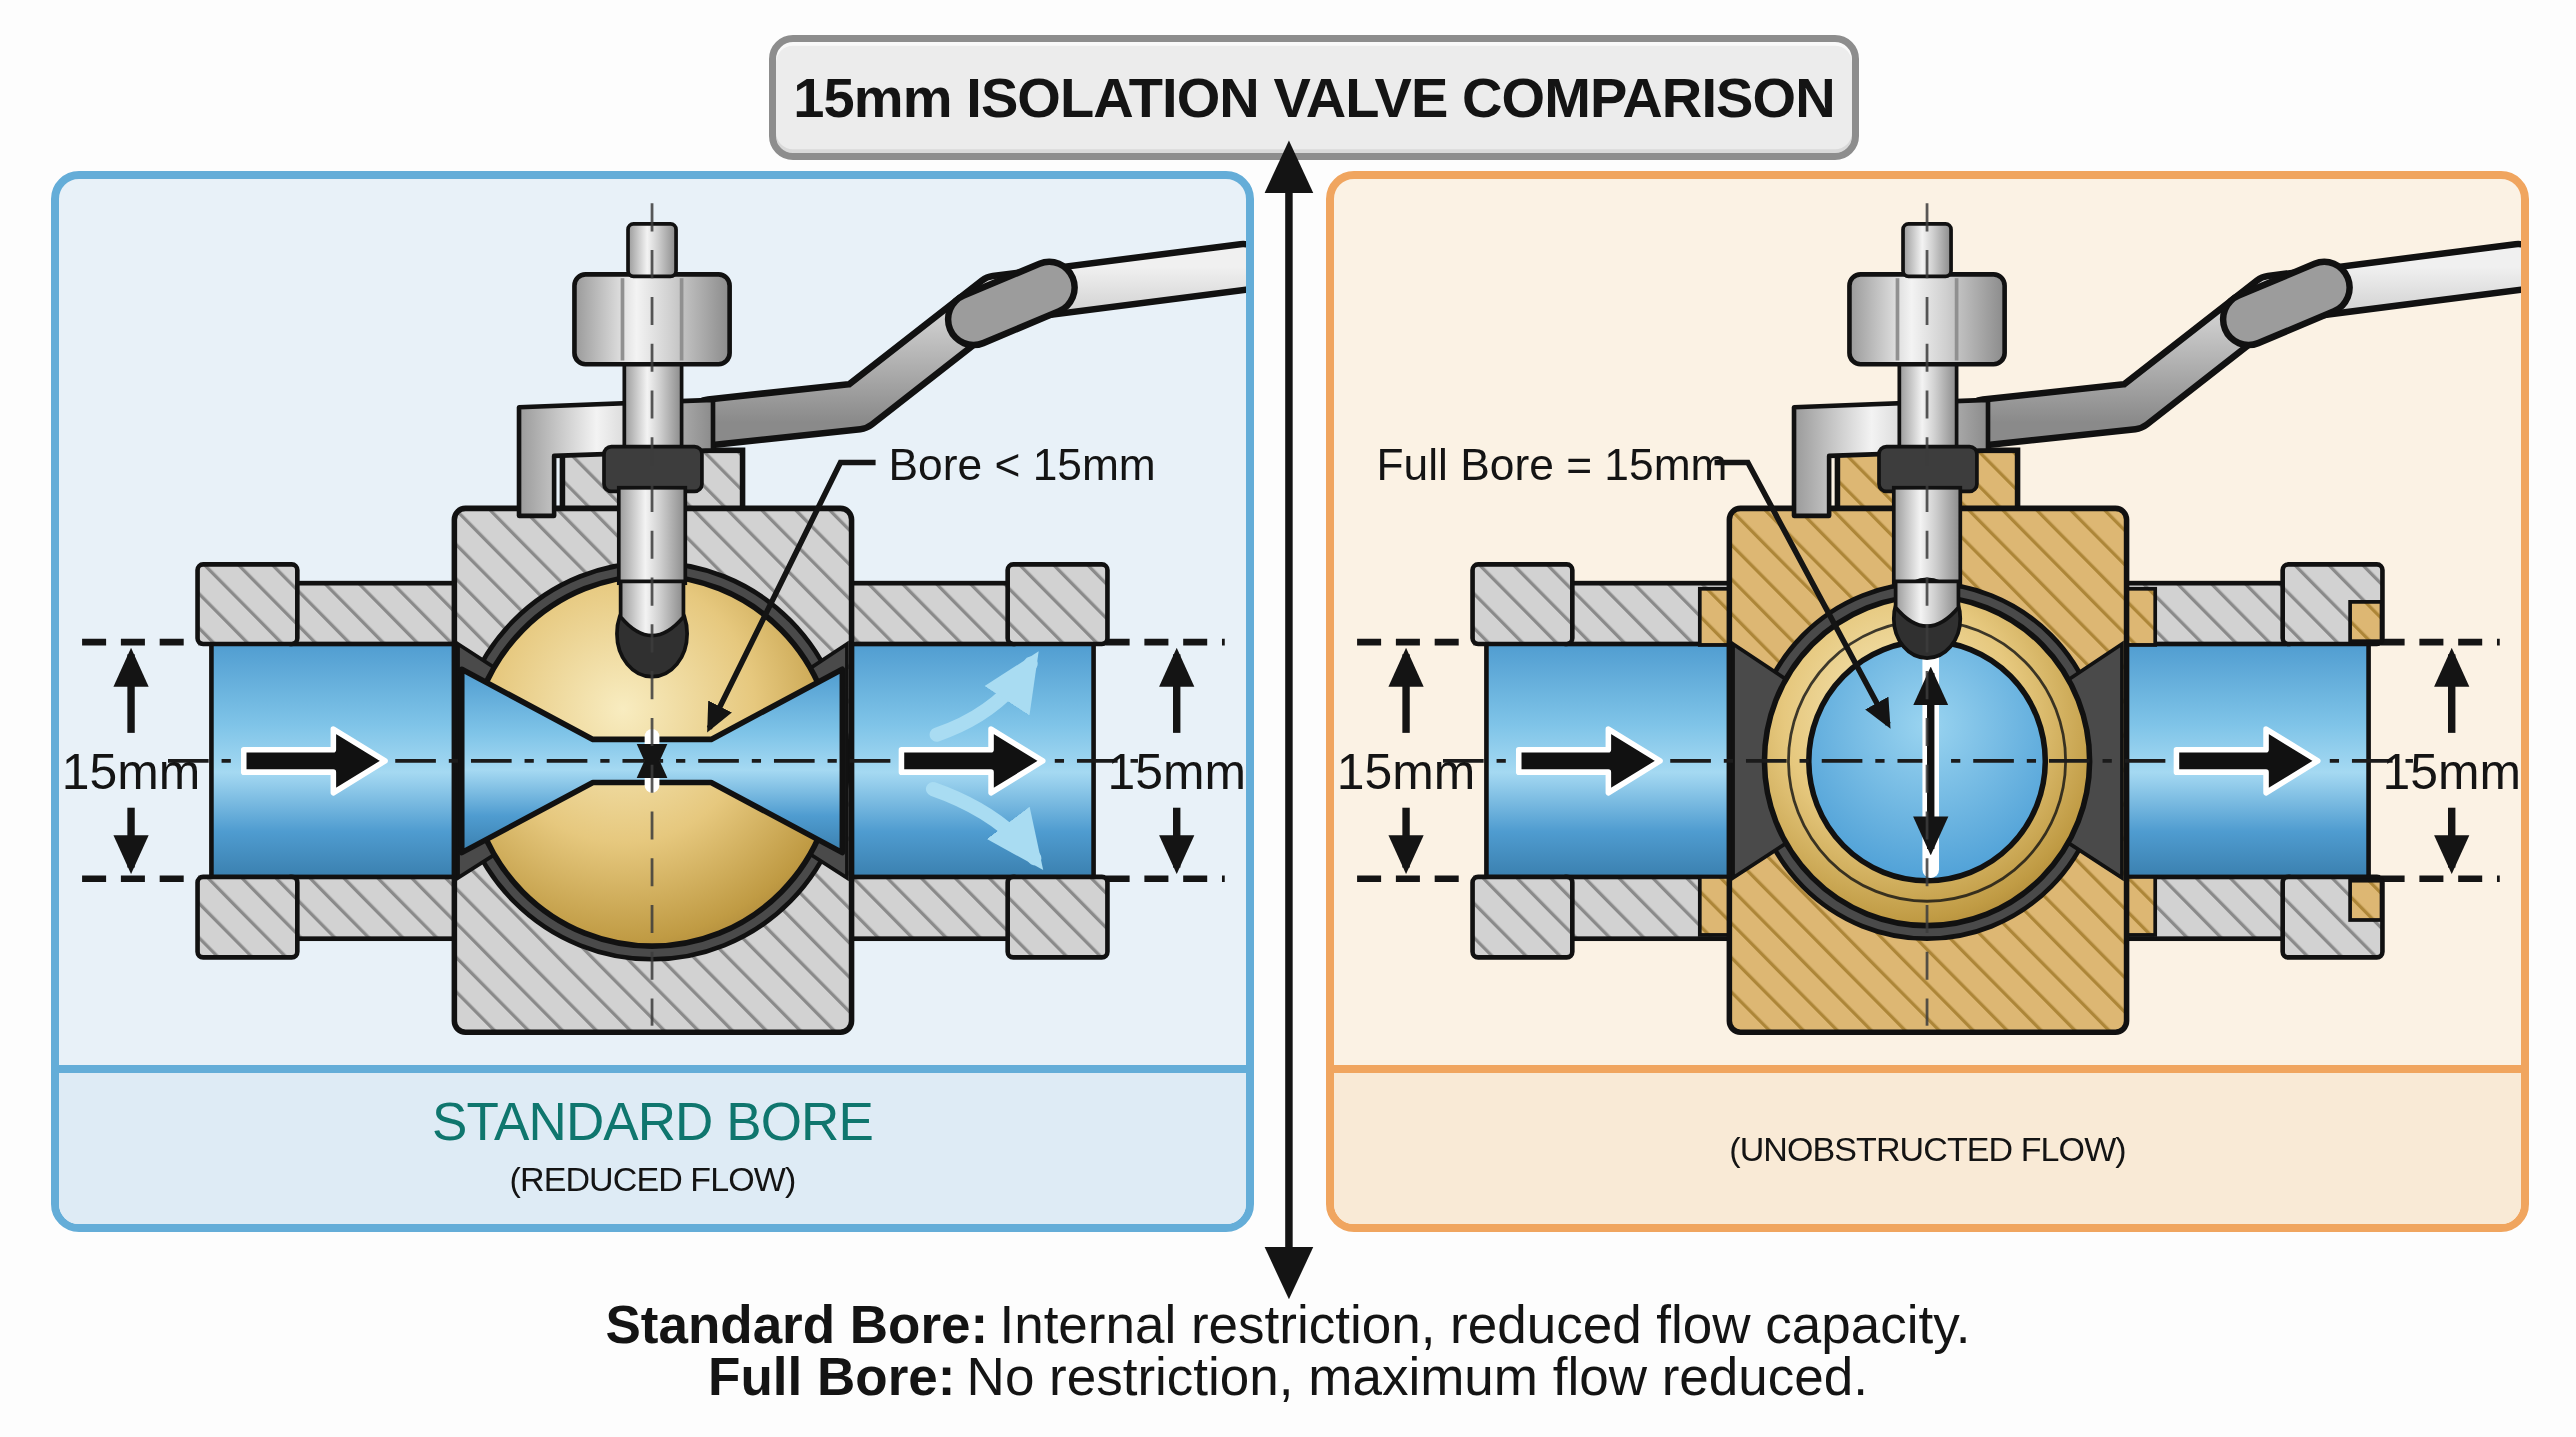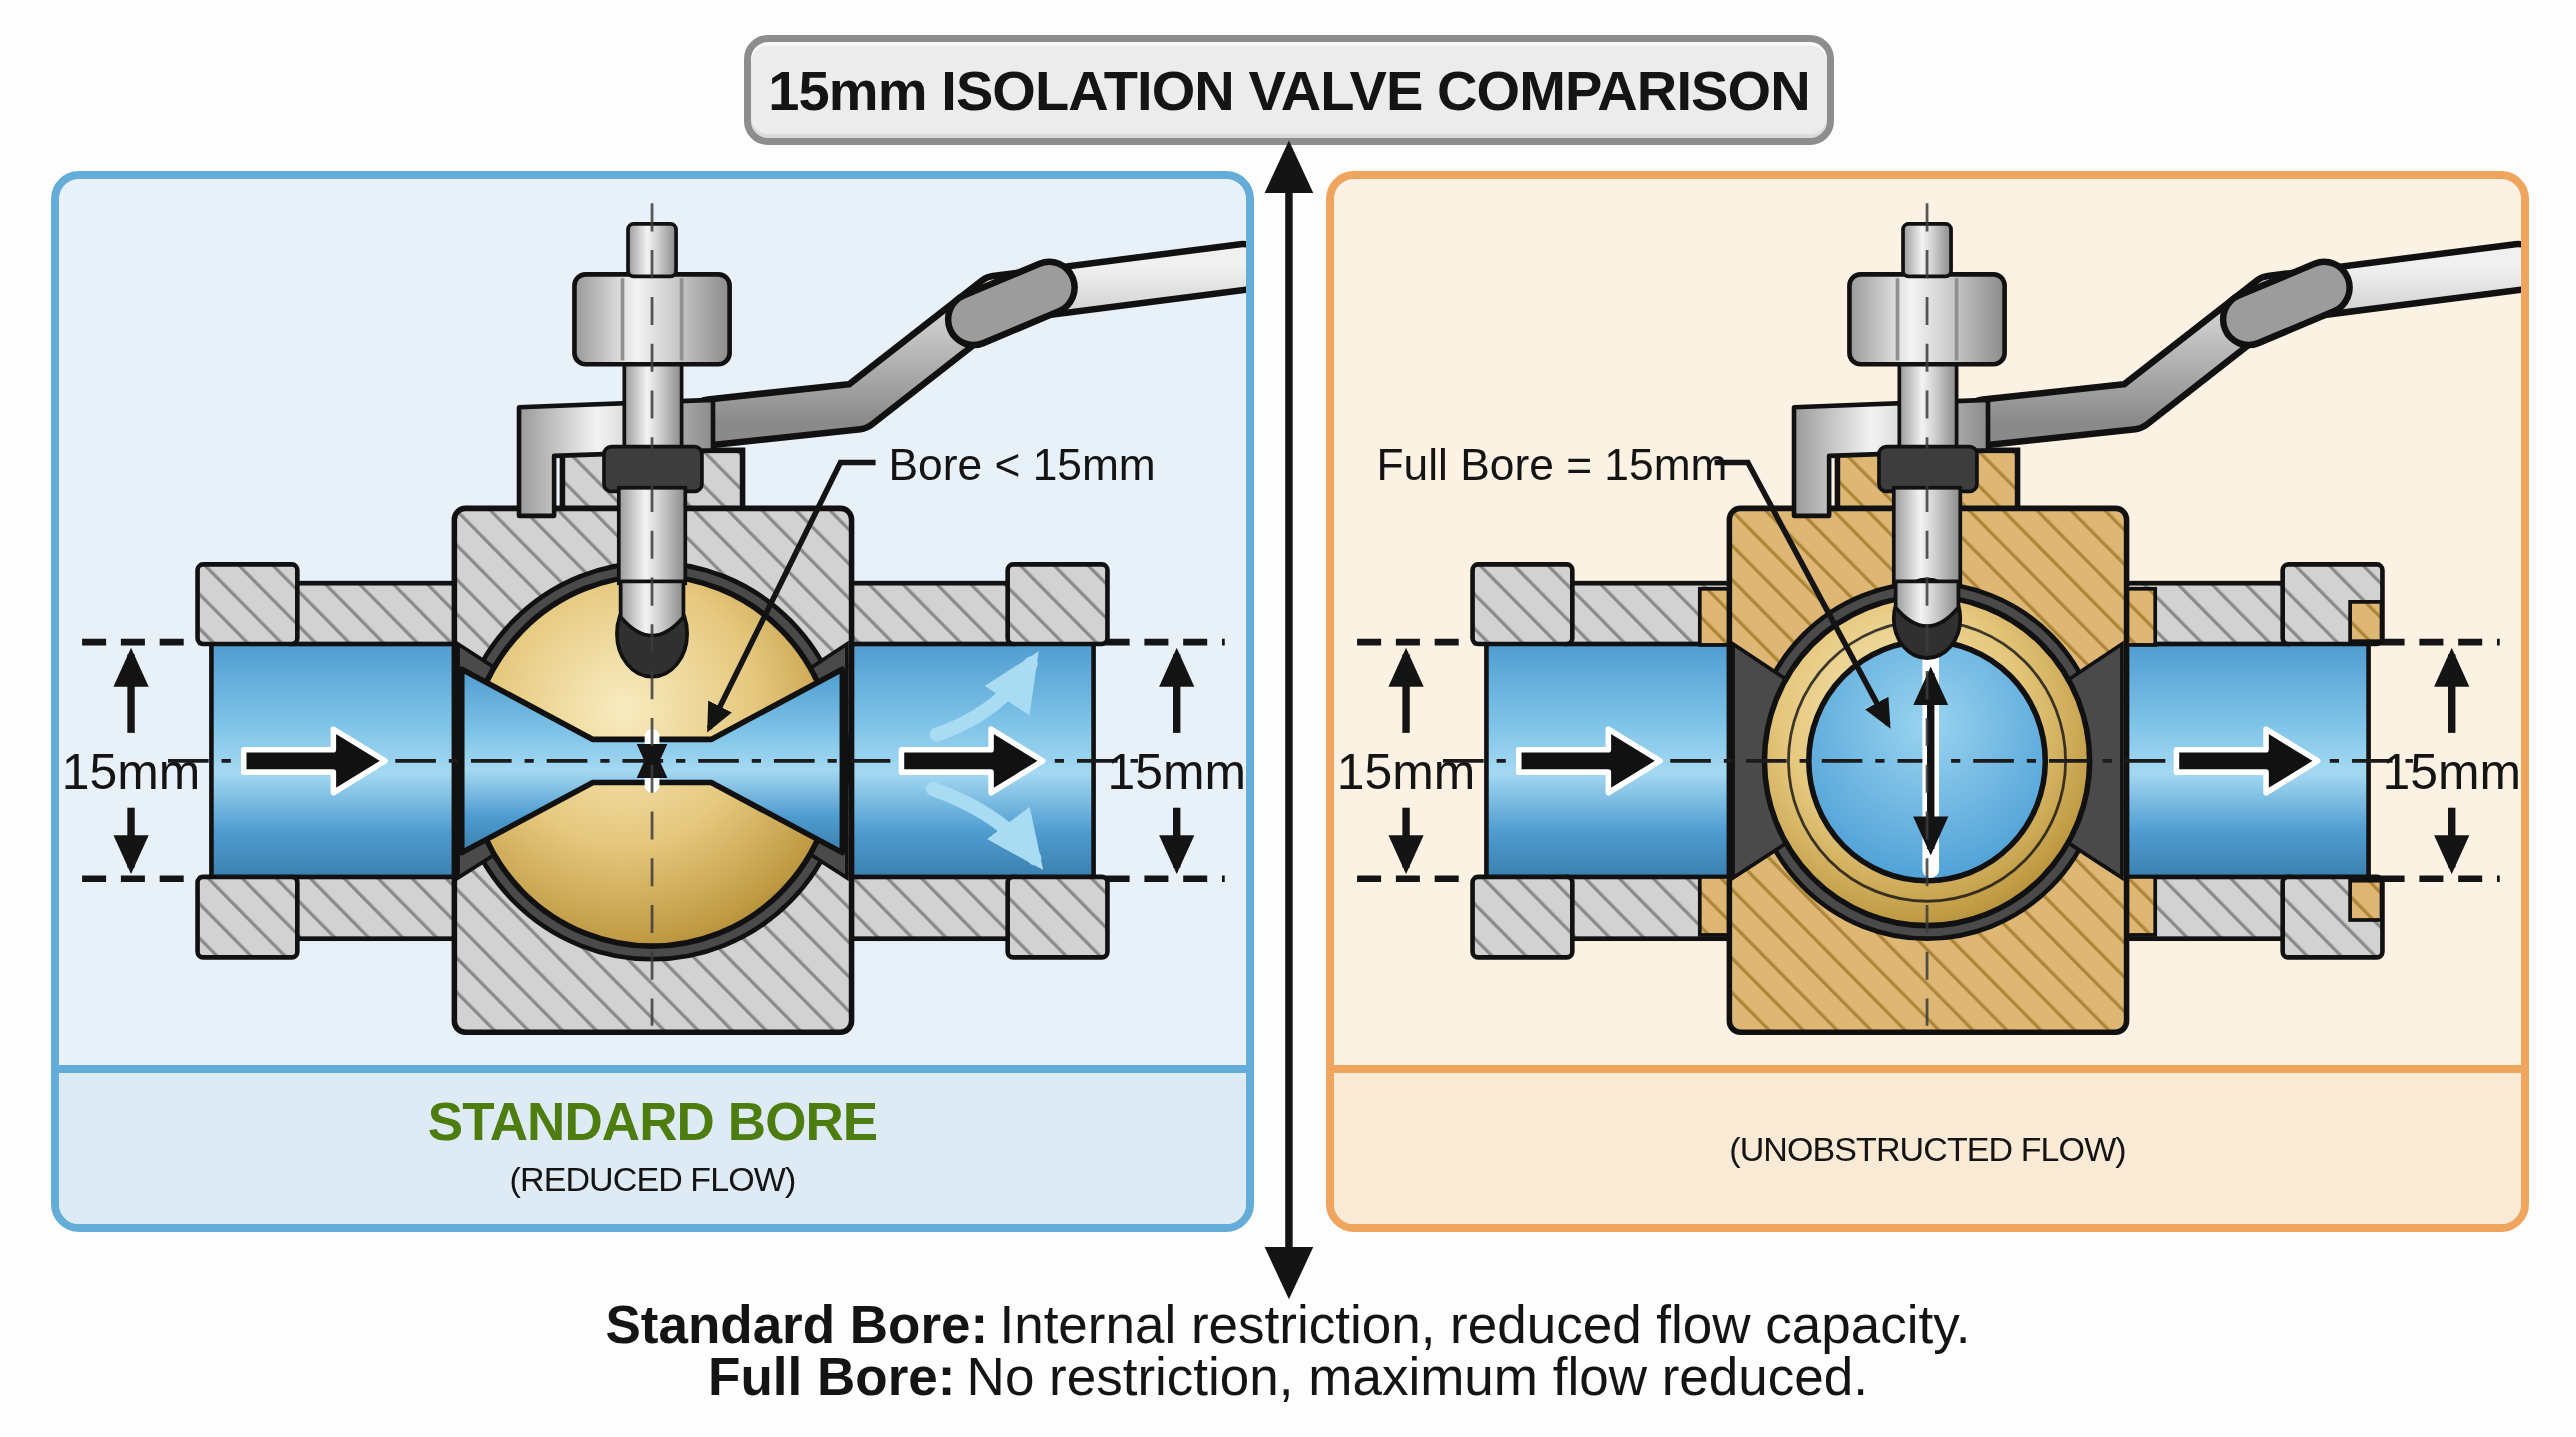--- a/index.html
+++ b/index.html
@@ -1,41 +1,41 @@
 <!DOCTYPE html>
 <html style="font-size:15px"><head>
 <meta charset="utf-8">
 <style>
   html,body{margin:0;padding:0;background:#ffffff;}
   body{font-family:"Liberation Sans", sans-serif;}
   #stage{position:relative;width:2576px;height:1438px;background:#fdfdfd;overflow:hidden;}
 
   
   .title-box{
-    position:absolute;left:744px;top:35px;width:1090px;height:110px;
+    position:absolute;left:769px;top:35px;width:1090px;height:125px;
     background:#ECECEC;border:7.5px solid #8D8D8D;border-radius:24px;
     box-sizing:border-box;display:flex;align-items:center;justify-content:center;
     box-shadow:inset 0 3.7px 0 rgba(255,255,255,.7), inset 0 -3.7px 0 rgba(0,0,0,.08);
   }
   .title-box span{font-size:56px;font-weight:700;color:#141414;letter-spacing:-0.9px;white-space:nowrap;}
 
   
   .panel{position:absolute;top:171px;width:1203px;height:1061px;box-sizing:border-box;
     border-radius:28px;overflow:hidden;display:flex;flex-direction:column;}
   .panel.left{left:51px;border:8.4px solid #64ADD8;background:#E8F1F8;}
   .panel.right{left:1326px;border:8.4px solid #F0A55F;background:#FBF2E4;}
   .panel-diagram{position:relative;width:100%;height:886px;}
   .panel-diagram svg{display:block;width:100%;height:100%;}
   .panel-divider{height:8.4px;width:100%;}
   .panel.left .panel-divider{background:#64ADD8;}
   .panel.right .panel-divider{background:#F0A55F;}
   .panel-footer{flex:1;display:flex;flex-direction:column;align-items:center;justify-content:center;}
   .panel.left .panel-footer{background:#DEEBF5;}
   .panel.right .panel-footer{background:#F9EAD6;}
-  .panel-footer .heading{font-size:53px;font-weight:700;color:#4d7c0f;letter-spacing:-0.9px;line-height:60px;}
+  .panel-footer .heading{font-size:53px;font-weight:400;color:#0f766e;letter-spacing:-0.9px;line-height:60px;}
   .panel-footer .subheading{font-size:34px;font-weight:400;color:#141414;letter-spacing:-0.9px;line-height:54px;}
 
   
   #center-arrow{position:absolute;left:0;top:0;width:2576px;height:1438px;pointer-events:none;}
 
   
   .caption{position:absolute;left:0;right:0;top:1299px;text-align:center;color:#141414;}
   .caption .cap-line{font-size:53px;line-height:52px;}
   .caption .cap-lead{font-weight:700;margin-right:11.2px;}
 

